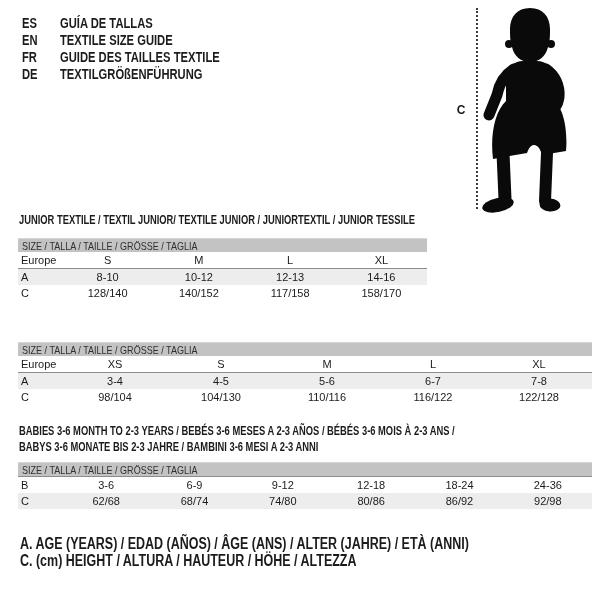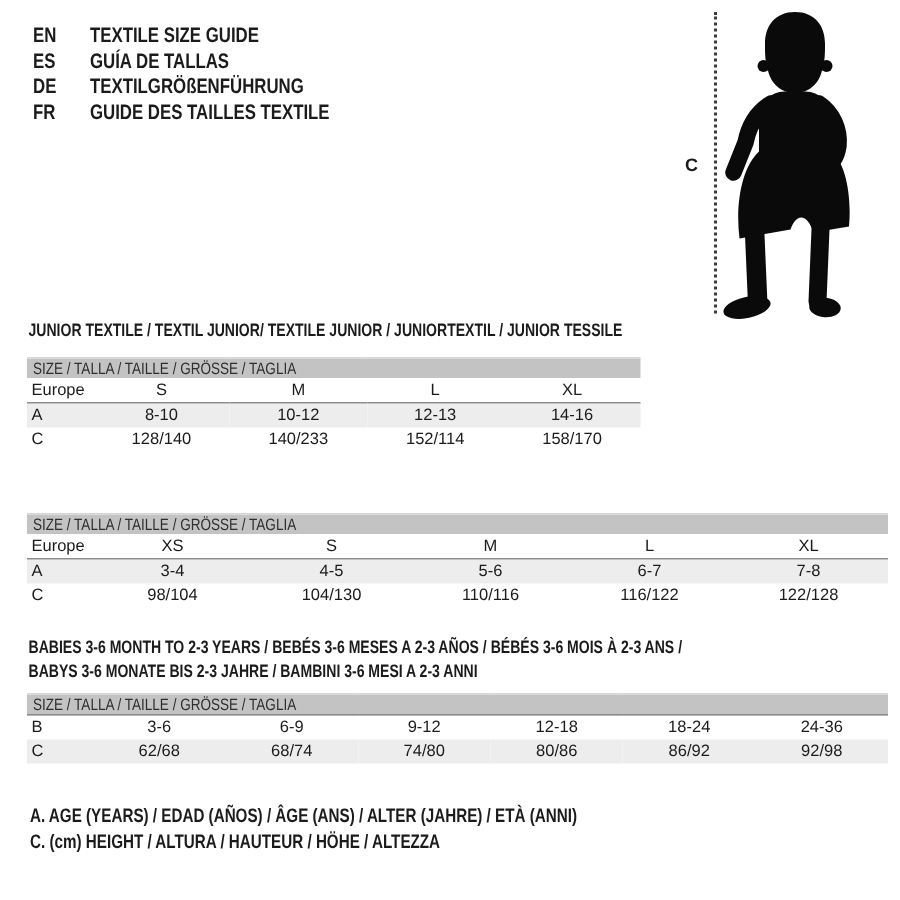--- a/index.html
+++ b/index.html
@@ -31,43 +31,43 @@
               border-top:1px solid var(--rule_light,#d6d6d6);font-size:11px;color:var(--text,#1b1b1b);}
   .size-table td{padding:0;height:16px;text-align:center;vertical-align:middle;}
   .band-row td{background:var(--band_bg,#c3c3c3);height:13px;text-align:left;padding-left:4px;}
   .band-underline td{border-bottom:1px solid var(--rule_dark,#8c8c8c);}
   .head-row td{border-bottom:1px solid var(--rule_dark,#8c8c8c);}
   .shade td{background:var(--shaded_row_bg,#ededed);}
   .lbl{text-align:left !important;padding-left:3px !important;}
 
   
   .notes{position:absolute;left:20px;top:535px;}
-  .note{height:17px;font-size:13px;line-height:17px;}
+  .note{height:17px;font-size:16px;line-height:17px;}
 </style>
 </head>
 <body>
 
 <div class="canvas">
 
   <div class="lang-list">
     <div class="lang-row">
+      <span class="lang-code"><span class="cond cond-lang">ES</span></span>
+      <span class="cond cond-lang">GUÍA DE TALLAS</span>
+    </div>
+    <div class="lang-row">
       <span class="lang-code"><span class="cond cond-lang">EN</span></span>
       <span class="cond cond-lang">TEXTILE SIZE GUIDE</span>
     </div>
     <div class="lang-row">
-      <span class="lang-code"><span class="cond cond-lang">ES</span></span>
-      <span class="cond cond-lang">GUÍA DE TALLAS</span>
+      <span class="lang-code"><span class="cond cond-lang">FR</span></span>
+      <span class="cond cond-lang">GUIDE DES TAILLES TEXTILE</span>
     </div>
     <div class="lang-row">
       <span class="lang-code"><span class="cond cond-lang">DE</span></span>
       <span class="cond cond-lang">TEXTILGRÖßENFÜHRUNG</span>
-    </div>
-    <div class="lang-row">
-      <span class="lang-code"><span class="cond cond-lang">FR</span></span>
-      <span class="cond cond-lang">GUIDE DES TAILLES TEXTILE</span>
     </div>
   </div>
 
   <div class="figure-line"></div>
   <div class="figure-c">C</div>
   <svg class="baby-svg" width="120" height="216" viewBox="0 0 120 216" fill="#0a0a0a" stroke="none" xmlns="http://www.w3.org/2000/svg">
     <path d="M62,6 C49,6 42,15 42,27 C42,34 42,39 44,45 C46,54 53,60 62,60 C71,60 78,54 80,45 C82,39 82,34 82,27 C82,15 75,6 62,6 Z"></path>
     <circle cx="41" cy="42" r="4"></circle>
       <circle cx="83" cy="42" r="4"></circle>
     <rect x="38" y="59" width="48" height="58" rx="17"></rect>
@@ -105,22 +105,22 @@
       <tr class="shade">
         <td class="lbl">A</td>
         <td>8-10</td>
         <td>10-12</td>
         <td>12-13</td>
         <td>14-16</td>
       </tr>
       <tr>
         <td class="lbl">C</td>
         <td>128/140</td>
-        <td>140/233</td>
-        <td>152/114</td>
+        <td>140/152</td>
+        <td>117/158</td>
         <td>158/170</td>
       </tr>
     </tbody>
   </table>
 
   <table class="size-table" style="left:18px;top:342px;width:574px">
     <colgroup>
         <col style="width:44px">
         <col>
         <col>

